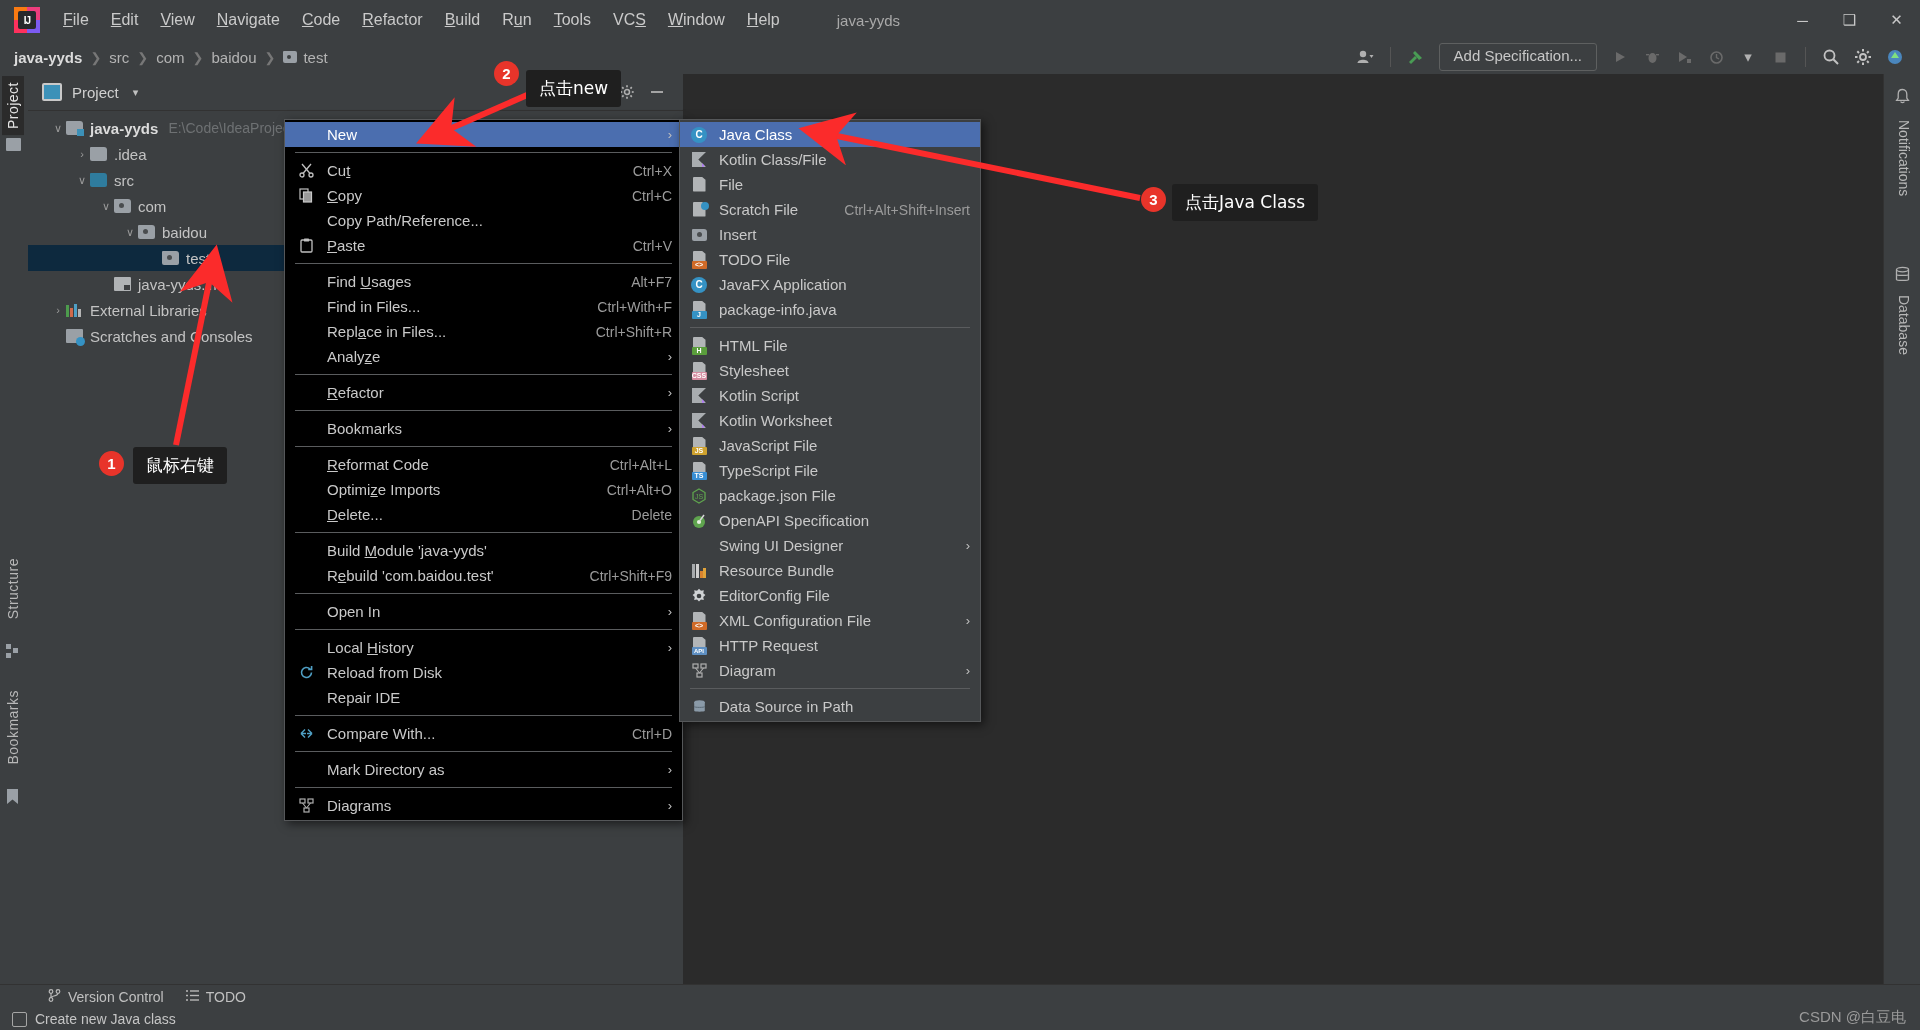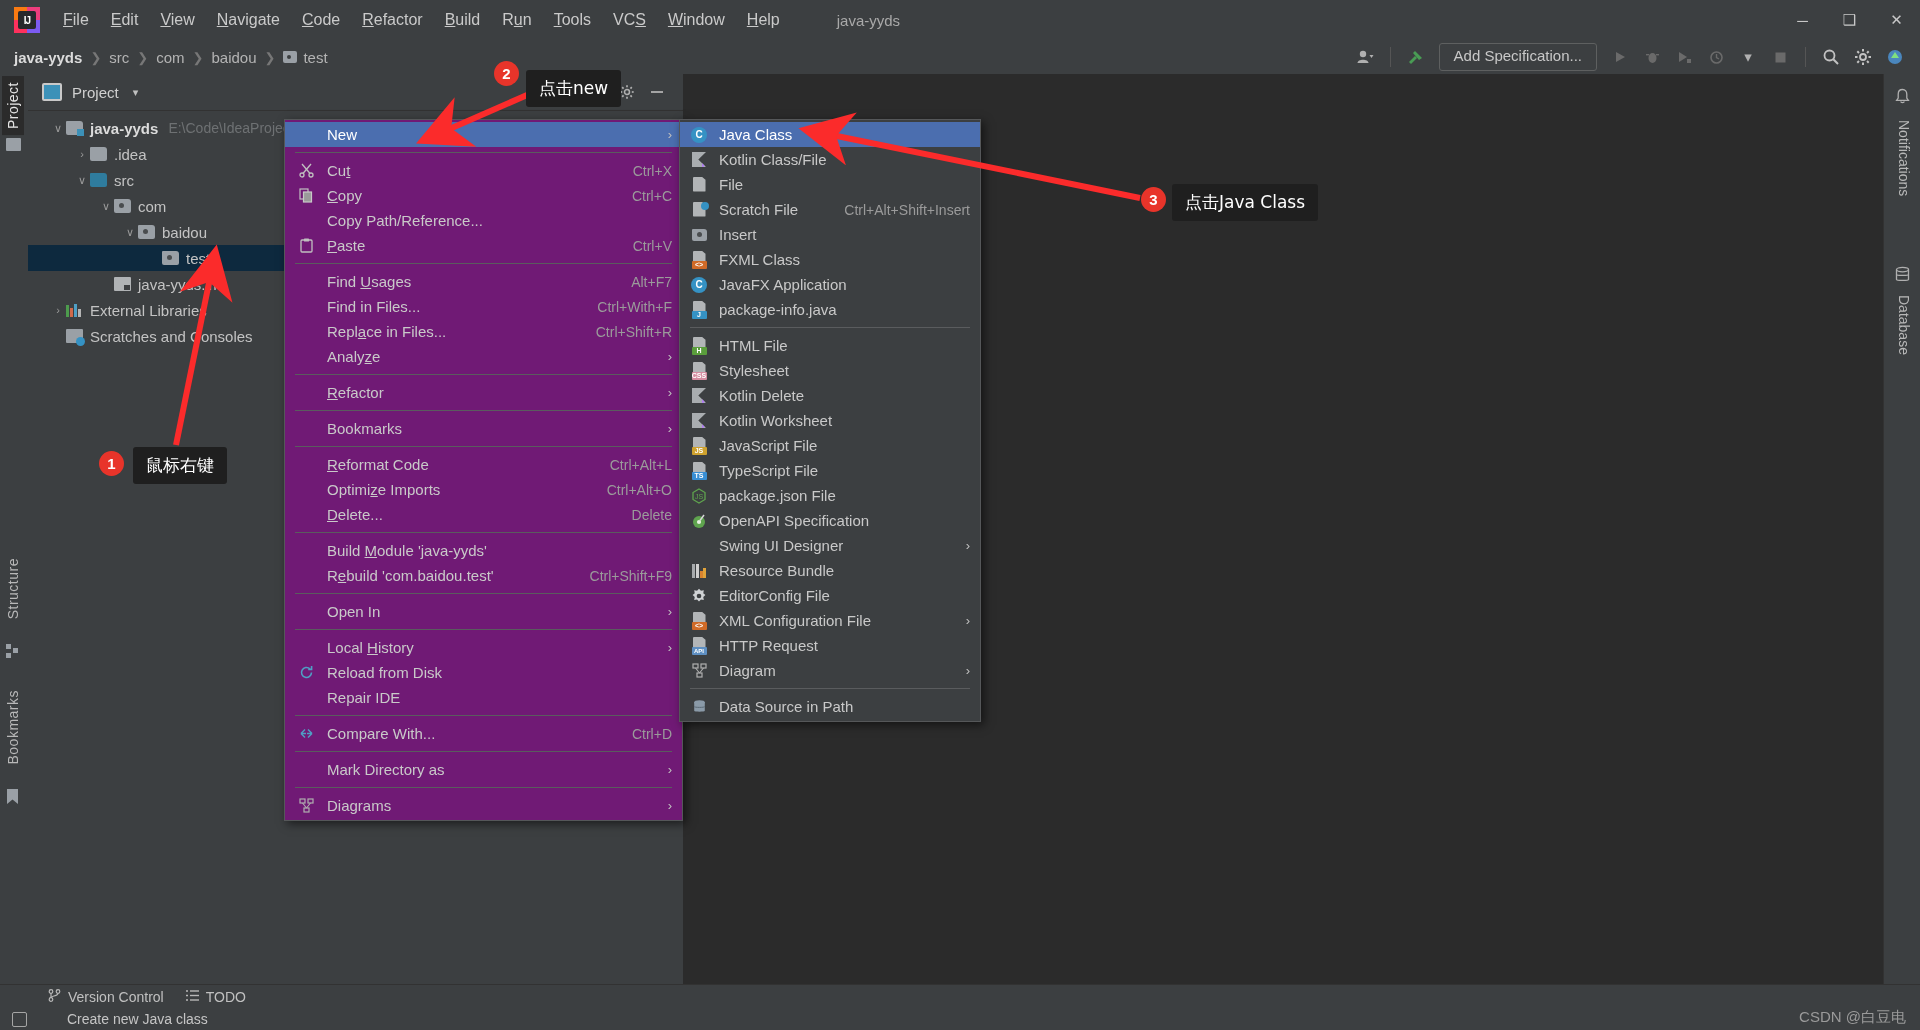--- a/index.html
+++ b/index.html
@@ -170,33 +170,33 @@
     position:absolute; left:0; right:0; bottom:22px; height:23px;
     background:#3c3f41; border-top:1px solid #323232;
     display:flex; align-items:center;
   }
   .bt-item { display:flex; align-items:center; font-size:14px; color:#c0c0c0; margin-left:22px; }
   .bt-item .gl { margin-right:7px; font-size:13px; color:#b0b0b0;}
   .statusbar {
     position:absolute; left:0; right:0; bottom:0; height:22px;
     background:#3c3f41; display:flex; align-items:center;
   }
-  .status-text { font-size:14px; color:#c5c5c5; margin-left:12px; display:flex; align-items:center;gap:32px;}
+  .status-text { font-size:14px; color:#c5c5c5; margin-left:12px; display:flex; align-items:center;}
   .status-ico {
     width:13px;height:13px;border:1.5px solid #a5a5a5;border-radius:2px;margin-right:8px;
   }
   .watermark {
     position:absolute; right:14px; bottom:3px;
     font-size:15px; color:#9a9a9a;
   }
 
   
   .ctxmenu {
     position:absolute; left:284px; top:119px; width: 397px;
-    background:#701a75; border:1px solid #555759;
+    background:#000000; border:1px solid #555759;
     box-shadow: 3px 3px 9px rgba(0,0,0,.55);
     padding: 2px 0 2px 0;
     z-index: 40;
   }
   .mi {
     height: 25px; display:flex; align-items:center; font-size:15px; color:#c9c9c9;
     padding-left: 10px; padding-right: 10px; position:relative;
   }
   .mi .mi-ico { width:22px; flex:0 0 22px; display:flex; align-items:center; justify-content:center;
                 font-size:14px; color:#b6b6b6; }
@@ -803,21 +803,21 @@
       <span class="mi-label">Insert</span>
     </div>
 
     <div class="mi">
       <span class="mi-ico">
         <span class="fi">
           <span class="fi-doc" style="position:absolute;left:2px;top:-1px;"></span>
           <span class="fi-badge" style="background:#cf6a27;">&lt;&gt;</span>
         </span>
       </span>
-      <span class="mi-label">FXML Class</span>
+      <span class="mi-label">TODO File</span>
     </div>
 
     <div class="mi">
       <span class="mi-ico">
         <span class="circ" style="background:#3592c4;">C</span>
       </span>
       <span class="mi-label">JavaFX Application</span>
     </div>
 
     <div class="mi">
@@ -849,21 +849,21 @@
           <span class="fi-badge" style="background:#d58ca0;">CSS</span>
         </span>
       </span>
       <span class="mi-label">Stylesheet</span>
     </div>
 
     <div class="mi">
       <span class="mi-ico">
           <span class="kt"></span>
         </span>
-      <span class="mi-label">Kotlin Delete</span>
+      <span class="mi-label">Kotlin Script</span>
     </div>
 
     <div class="mi">
       <span class="mi-ico">
           <span class="kt"></span>
         </span>
       <span class="mi-label">Kotlin Worksheet</span>
     </div>
 
     <div class="mi">

